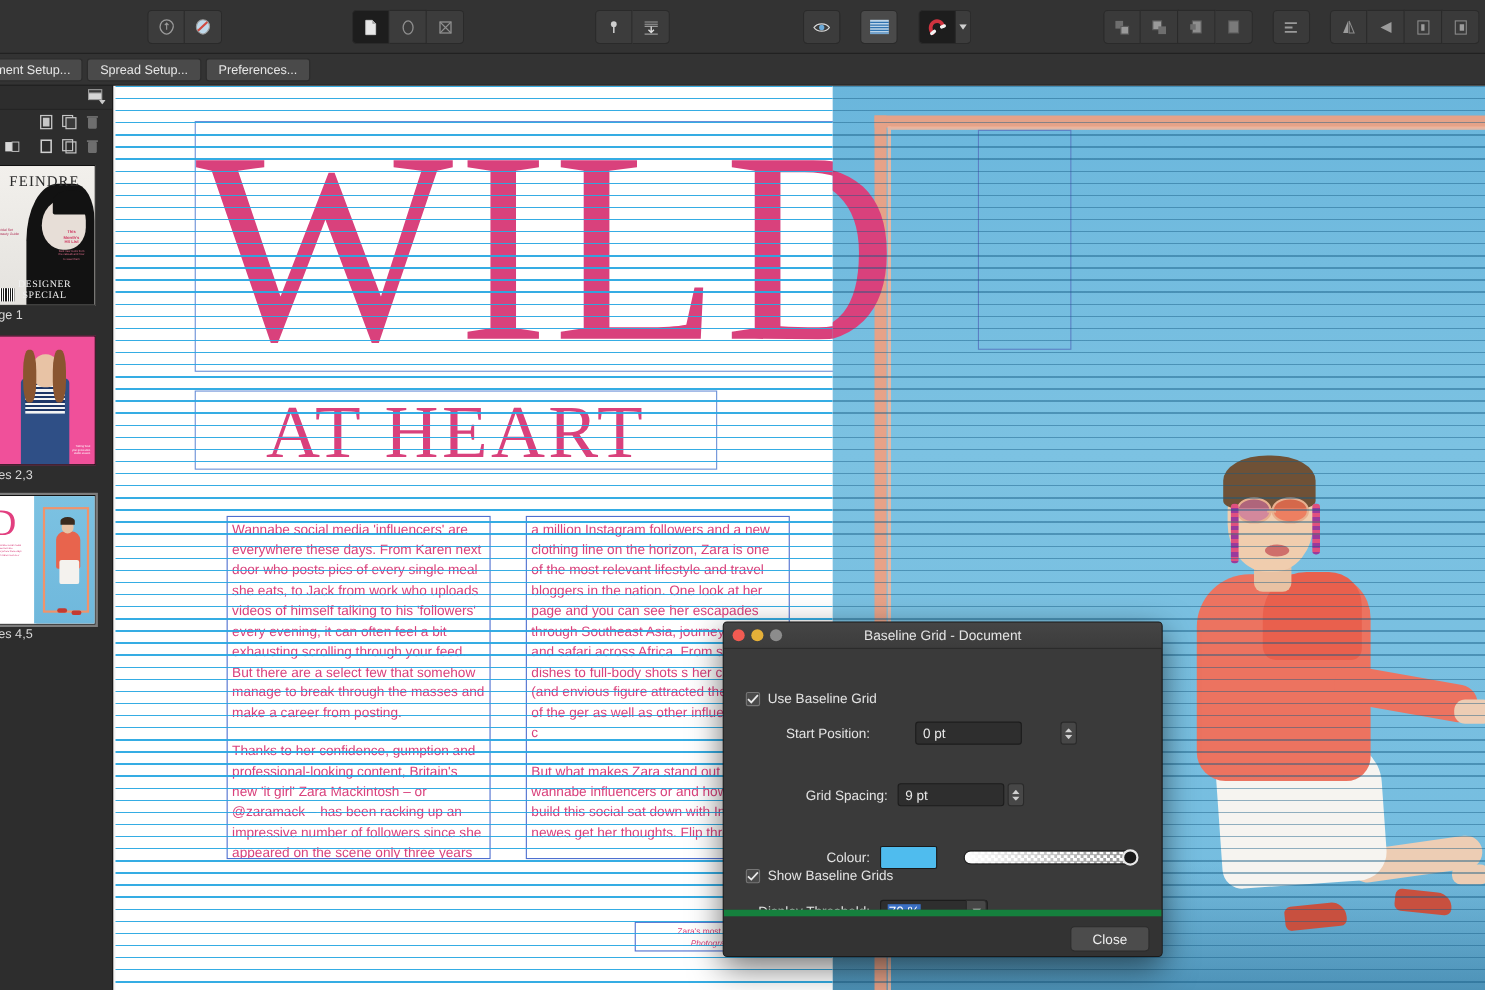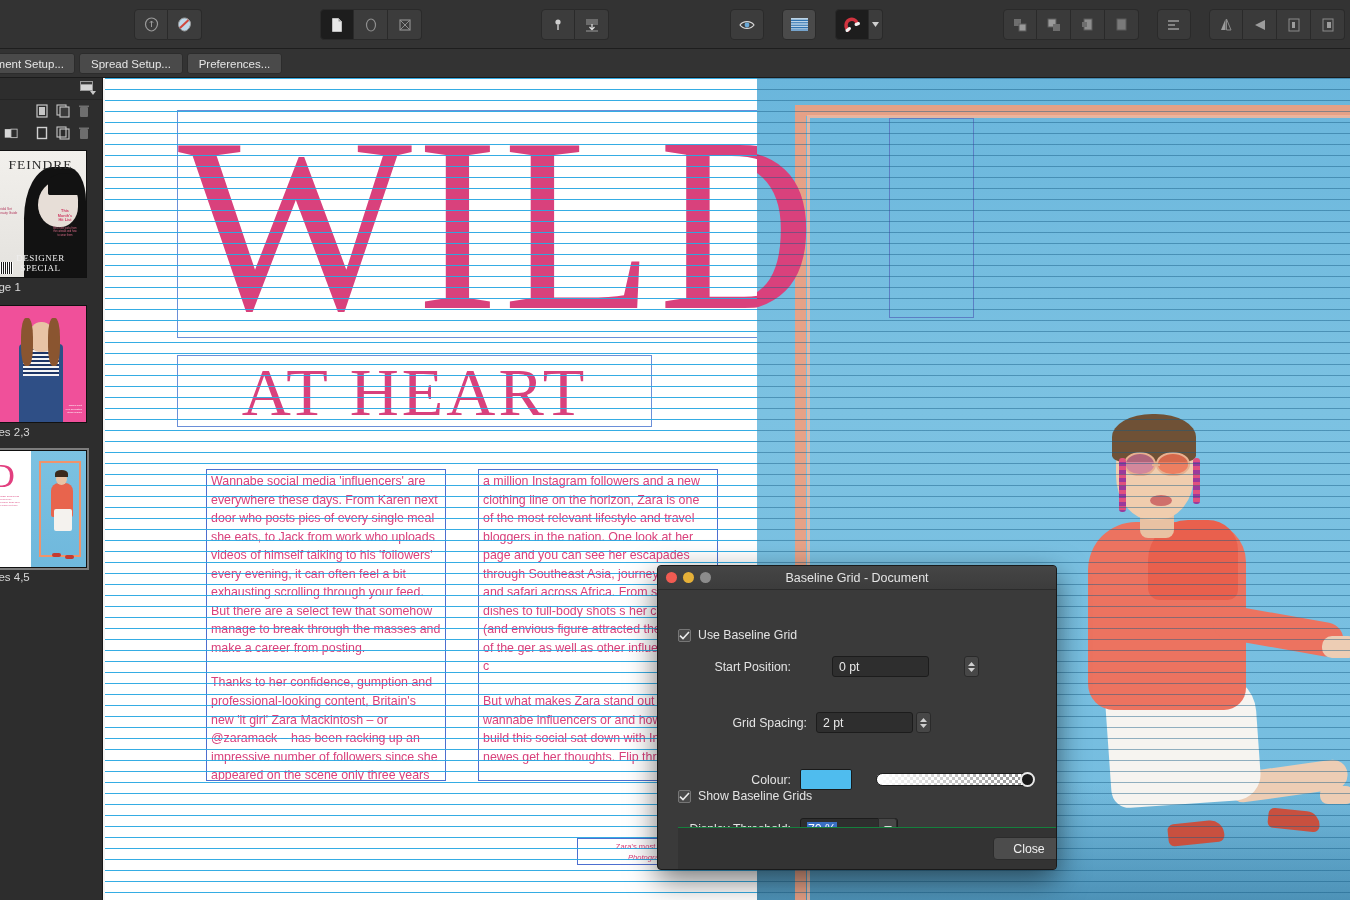--- a/index.html
+++ b/index.html
@@ -271,21 +271,21 @@
     position: relative;
   }
   .opacity-knob {
     position: absolute; right: -2px; top: -2px;
     width: 15px; height: 15px; border-radius: 50%;
     background: #1a1a1a; border: 2px solid #e8e8e8;
   }
   .sel-text { background: #3a6fc4; color: #fff; padding: 0 1px; }
   .dlg-footer {
     position: absolute; left: 0; bottom: 0; width: 100%; height: 44px;
-    background: #333333; border-top: 1px solid #15803d; margin-left: 20px;
+    background: #333333; border-top: 6px solid #15803d;
   }
   .close-btn {
     position: absolute; right: 11px; top: 9px;
     width: 72px; height: 23px;
     background: #4c4c4c; border: 1px solid #2b2b2b; border-radius: 4px;
     color: #efefef; font-size: 12.3px;
     display: flex; align-items: center; justify-content: center;
   }
 </style>
 </head>
@@ -722,21 +722,21 @@
             </svg>
           <svg width="7" height="4" viewBox="0 0 7 4">
               <path d="M0 0 L7 0 L3.5 4Z" fill="#d0d0d0"></path>
             </svg>
         </span>
       </div>
 
 
       <div class="field-row" style="left:24px; top:122px;">
         <span class="field-label">Grid Spacing:</span>
-        <span class="input" style="width:97px;">2 pt</span>
+        <span class="input" style="width:97px;">9 pt</span>
         <span class="stepper">
           <svg width="7" height="4" viewBox="0 0 7 4">
               <path d="M3.5 0 L7 4 L0 4Z" fill="#d0d0d0"></path>
             </svg>
           <svg width="7" height="4" viewBox="0 0 7 4">
               <path d="M0 0 L7 0 L3.5 4Z" fill="#d0d0d0"></path>
             </svg>
         </span>
       </div>
 

